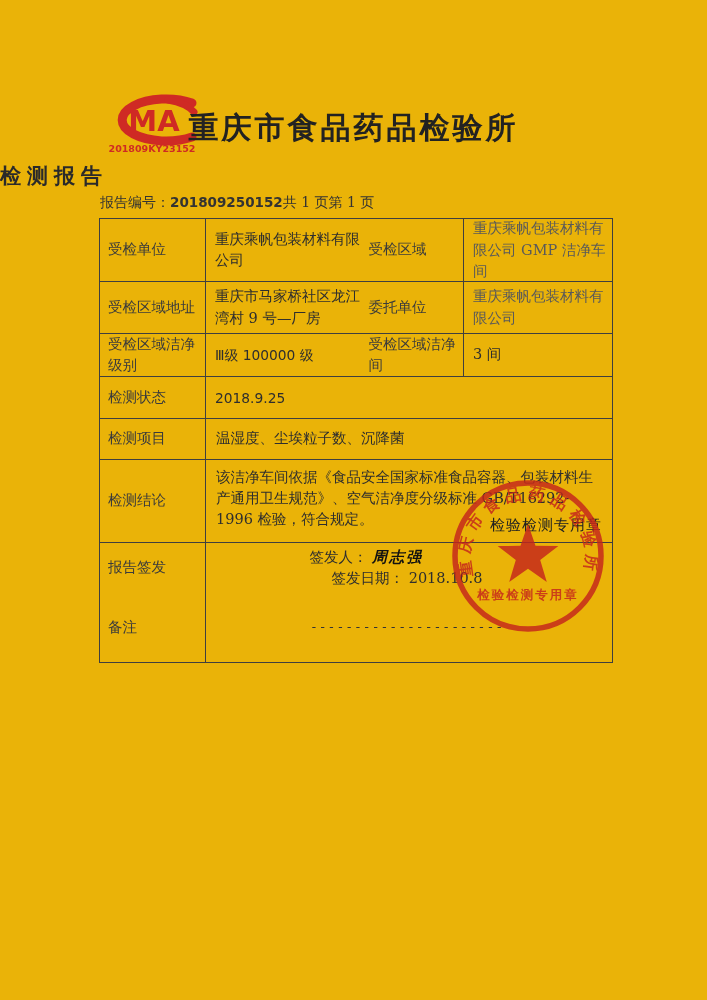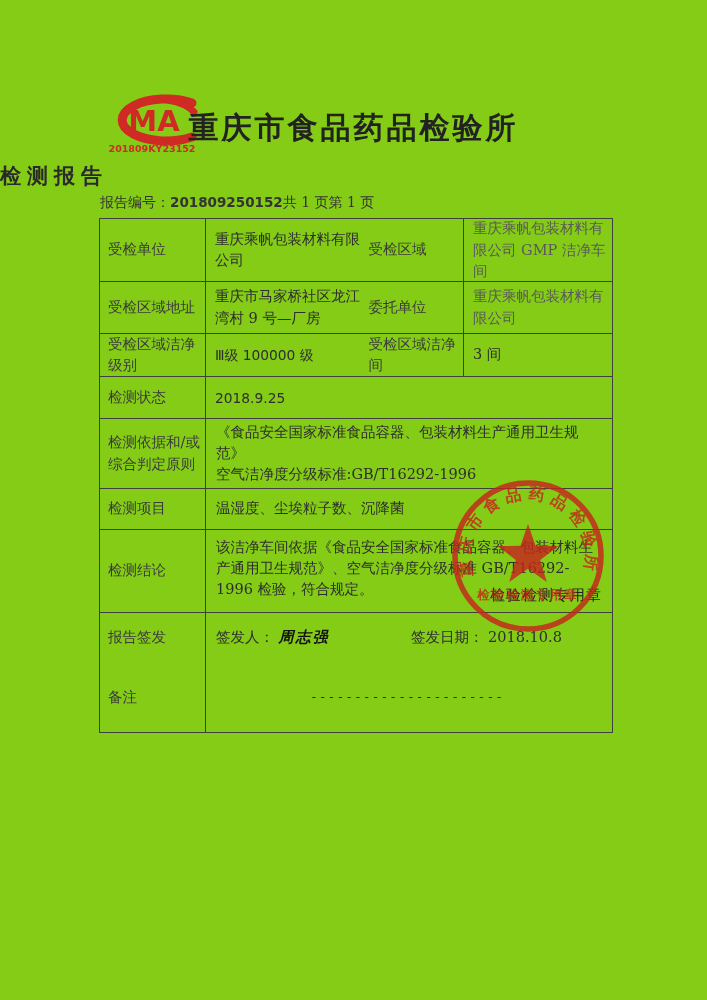--- a/index.html
+++ b/index.html
@@ -1,16 +1,16 @@
 <!DOCTYPE html>
 <html><head>
 <meta charset="utf-8">
 <style>
   html,body{margin:0;padding:0;background:#e8e8e8;}
-  .page{position:relative;width:707px;height:1000px;background:#84cc16;margin:0 auto;
+  .page{position:relative;width:707px;height:1000px;background:#eab308;margin:0 auto;
         font-family:"DejaVu Serif","Liberation Serif",serif;color:#2e2e2e;overflow:hidden;}
 
   
   .cma-logo{position:absolute;left:102px;top:88px;width:106px;height:70px;}
   .org-title{position:absolute;left:0;top:108px;width:100%;text-align:center;
              font-size:30px;font-weight:700;letter-spacing:3px;color:#222;}
   .doc-title{position:absolute;left:0;top:162px;width:100%;text-align:left;
              font-size:21px;font-weight:600;letter-spacing:6px;color:#2a2a2a;}
 
   
@@ -32,21 +32,21 @@
   .val2{flex:1;box-sizing:border-box;display:flex;align-items:center;padding:4px 6px 4px 9px;}
   .val2.faint{color:#5a5a5a;}
   .wide{flex:1;box-sizing:border-box;display:flex;align-items:center;
         padding:5px 14px 5px 10px;position:relative;}
   .pre{white-space:pre-line;}
   .sansish{font-family:"DejaVu Sans","Liberation Sans",sans-serif;font-size:13.8px;}
   .h-r1{height:63px;} .h-r2{height:52px;} .h-r3{height:43px;} .h-r4{height:42px;}
   .h-r5{height:70px;} .h-r6{height:41px;} .h-r7{height:83px;} .h-r8{height:50px;} .h-r9{height:69px;}
 
   .seal-caption{position:absolute;right:10px;bottom:5px;font-size:15px;color:#222;letter-spacing:1px;}
-  .signer-group{display:flex;align-items:center;width:100%;}
+  .signer-group{display:flex;align-items:center;width:100%;flex-direction:column;}
   .signer-left{width:195px;}
   .signature{font-weight:700;font-style:italic;font-size:15px;color:#111;letter-spacing:2px;}
   .dashes{width:100%;text-align:center;letter-spacing:1px;color:#333;
           font-family:"DejaVu Sans Mono","Liberation Mono",monospace;font-size:13px;}
 
   
   .stamp{position:absolute;left:447px;top:477px;width:162px;height:158px;opacity:0.82;}
 </style>
 </head>
 <body>
@@ -99,25 +99,20 @@
         <div class="mid-lab">受检区域洁净间</div>
       </div>
       <div class="val2">3 间</div>
     </div>
 
     <div class="trow h-r4">
       <div class="tlabel">检测状态</div>
       <div class="val2 sansish">2018.9.25</div>
     </div>
 
-    <div class="trow h-r5">
-      <div class="tlabel">检测依据和/或综合判定原则</div>
-      <div class="wide pre">《食品安全国家标准食品容器、包装材料生产通用卫生规范》
-空气洁净度分级标准:GB/T16292-1996</div>
-    </div>
 
     <div class="trow h-r6">
       <div class="tlabel">检测项目</div>
       <div class="wide">温湿度、尘埃粒子数、沉降菌</div>
     </div>
 
     <div class="trow h-r7">
       <div class="tlabel">检测结论</div>
       <div class="wide" style="align-items:flex-start;padding-top:7px;">
         <span>该洁净车间依据《食品安全国家标准食品容器、包装材料生产通用卫生规范》、空气洁净度分级标准 GB/T16292-1996 检验，符合规定。</span>

